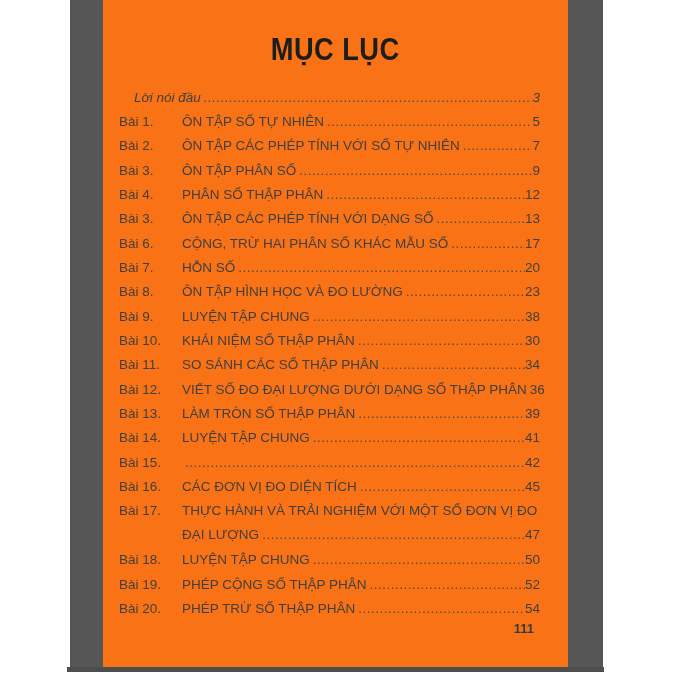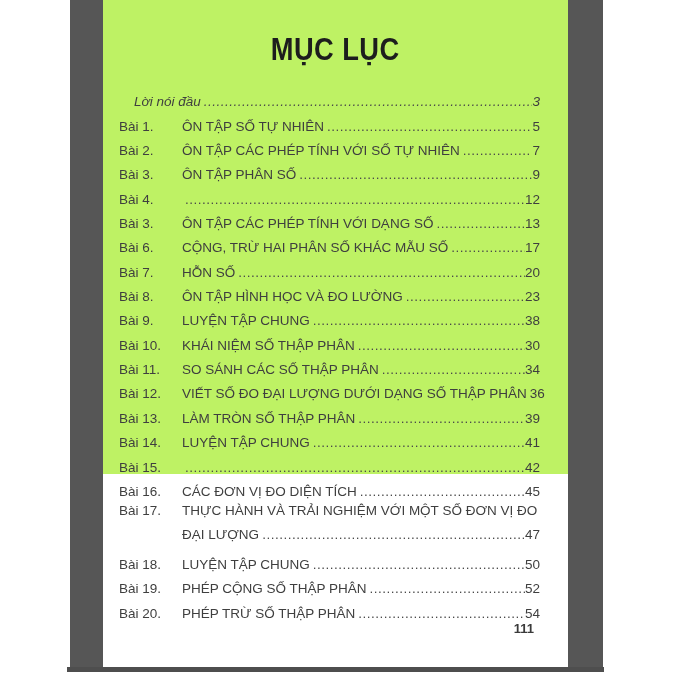--- a/index.html
+++ b/index.html
@@ -31,22 +31,22 @@
   .bar-bottom {
     position: absolute;
     left: 67px; top: 667px;
     width: 537px; height: 5px;
     background: #4e4e4e;
   }
   
   .page {
     position: absolute;
     left: 103px; top: 0;
-    width: 465px; height: 474px;
-    background: #bef264;
+    width: 465px; height: 667px;
+    background: #f97316;
     color: #3f3f3f;
   }
   .page-title {
     position: absolute;
     top: 32px; left: 0;
     width: 100%;
     text-align: center;
     font-size: 31px;
     font-weight: bold;
     color: #1d1d1d;
@@ -57,21 +57,21 @@
     transform: scaleX(0.88);
   }
   .toc {
     position: absolute;
     left: 16px; right: 28px;
     top: 85px;
     font-size: 13.5px;
   }
   .row {
     display: flex;
-    align-items: flex-end;
+    align-items: center;
     height: 24.35px;
     white-space: nowrap;
   }
   .row-intro {
     padding-left: 15px;
     font-style: italic;
   }
   .lbl {
     flex: 0 0 auto;
     width: 63px;
@@ -155,20 +155,21 @@
 
       <div class="row">
         <span class="lbl">Bài 3.</span>
         <span class="ttl">ÔN TẬP PHÂN SỐ</span>
         <span class="dots">........................................................................................................................................................................................................</span>
         <span class="pg">9</span>
       </div>
 
       <div class="row">
         <span class="lbl">Bài 4.</span>
+        <span class="ttl">PHÂN SỐ THẬP PHÂN</span>
         <span class="dots">........................................................................................................................................................................................................</span>
         <span class="pg">12</span>
       </div>
 
       <div class="row">
         <span class="lbl">Bài 3.</span>
         <span class="ttl">ÔN TẬP CÁC PHÉP TÍNH VỚI DẠNG SỐ</span>
         <span class="dots">........................................................................................................................................................................................................</span>
         <span class="pg">13</span>
       </div>

